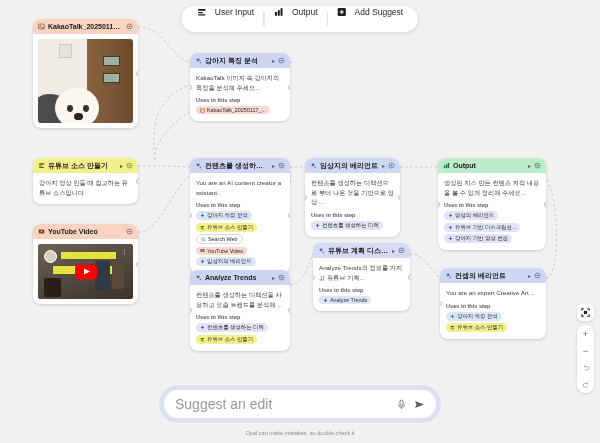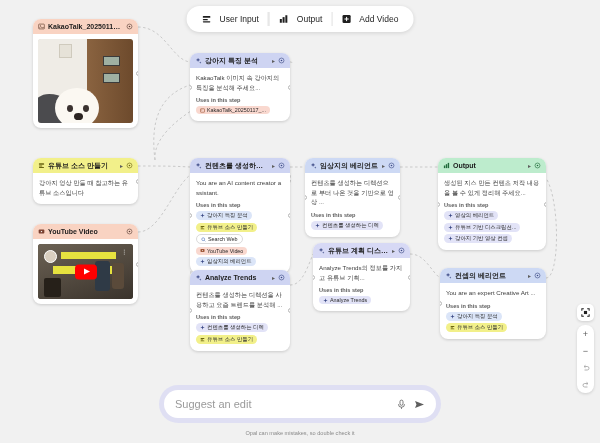--- a/index.html
+++ b/index.html
@@ -17,21 +17,21 @@
 
   
   .toolbar{
     position:absolute; top:6px; left:50%; transform:translateX(-50%);
     background:#fff; border-radius:20px; height:26px;
     display:flex; align-items:center; padding:0 6px;
     box-shadow:0 1px 4px rgba(0,0,0,.13);
     z-index:40;
   }
   .tb-item{
-    display:flex; align-items:center; gap:8px;
+    display:flex; gap:8px;
     padding:0 9px; height:24px; border-radius:14px;
     font-size:8.5px; color:#1f1f1f; white-space:nowrap; cursor:pointer;
   }
   .tb-sep{ width:1px; height:14px; background:#e0e0e0; }
   .tb-ico{ width:10px; height:10px; display:block; }
 
   
   .node{
     position:absolute; border-radius:8px; background:#fff;
     box-shadow:0 1px 3px rgba(0,0,0,.16);
@@ -92,21 +92,21 @@
   .promptwrap{
     position:absolute; bottom:20px; left:50%; transform:translateX(-50%);
     width:282px; border-radius:22px; background:#dfdff3; padding:5px;
     z-index:30;
   }
   .prompt{
     height:28px; background:#fff; border-radius:18px;
     display:flex; align-items:center; padding:0 11px; gap:7px;
   }
   .prompt input{
-    flex:1; border:none; outline:none; font-size:11px; color:#5a5a5a;
+    flex:1; border:none; outline:none; font-size:14px; color:#5a5a5a;
     font-family:inherit; background:transparent;
   }
   .prompt input::placeholder{ color:#9a9a9a; }
   .pico{ width:11px; height:11px; cursor:pointer; flex:none; }
   .footnote{
     position:absolute; bottom:7px; left:0; right:0; text-align:center;
     font-size:5.6px; color:#8a8a8a;
   }
 
   
@@ -168,21 +168,21 @@
         <rect x="10.8" y="2" width="3.2" height="12" fill="#1f1f1f"></rect>
       </svg>
       <span>Output</span>
     </div>
     <div class="tb-sep"></div>
     <div class="tb-item">
       <svg class="tb-ico" viewBox="0 0 16 16">
         <rect x="1.5" y="1.5" width="13" height="13" rx="2" fill="#1f1f1f"></rect>
         <path d="M8 4.6 V11.4 M4.6 8 H11.4" stroke="#fff" stroke-width="1.6"></path>
       </svg>
-      <span>Add Video</span>
+      <span>Add Suggest</span>
     </div>
   </div>
 
   <div class="node" style="left:33px; top:19px; width:105px;">
     <div class="nhead h-peach">
       <svg class="ico" viewBox="0 0 16 16">
         <rect x="1.5" y="2.5" width="13" height="11" rx="1.5" fill="none" stroke="#6d4a3a" stroke-width="1.6"></rect>
         <circle cx="5.6" cy="6.3" r="1.3" fill="#6d4a3a"></circle>
         <path d="M2.5 12 L6.3 8.3 L9.5 11.2 L11.6 9.4 L14 12" fill="none" stroke="#6d4a3a" stroke-width="1.5"></path>
       </svg>

